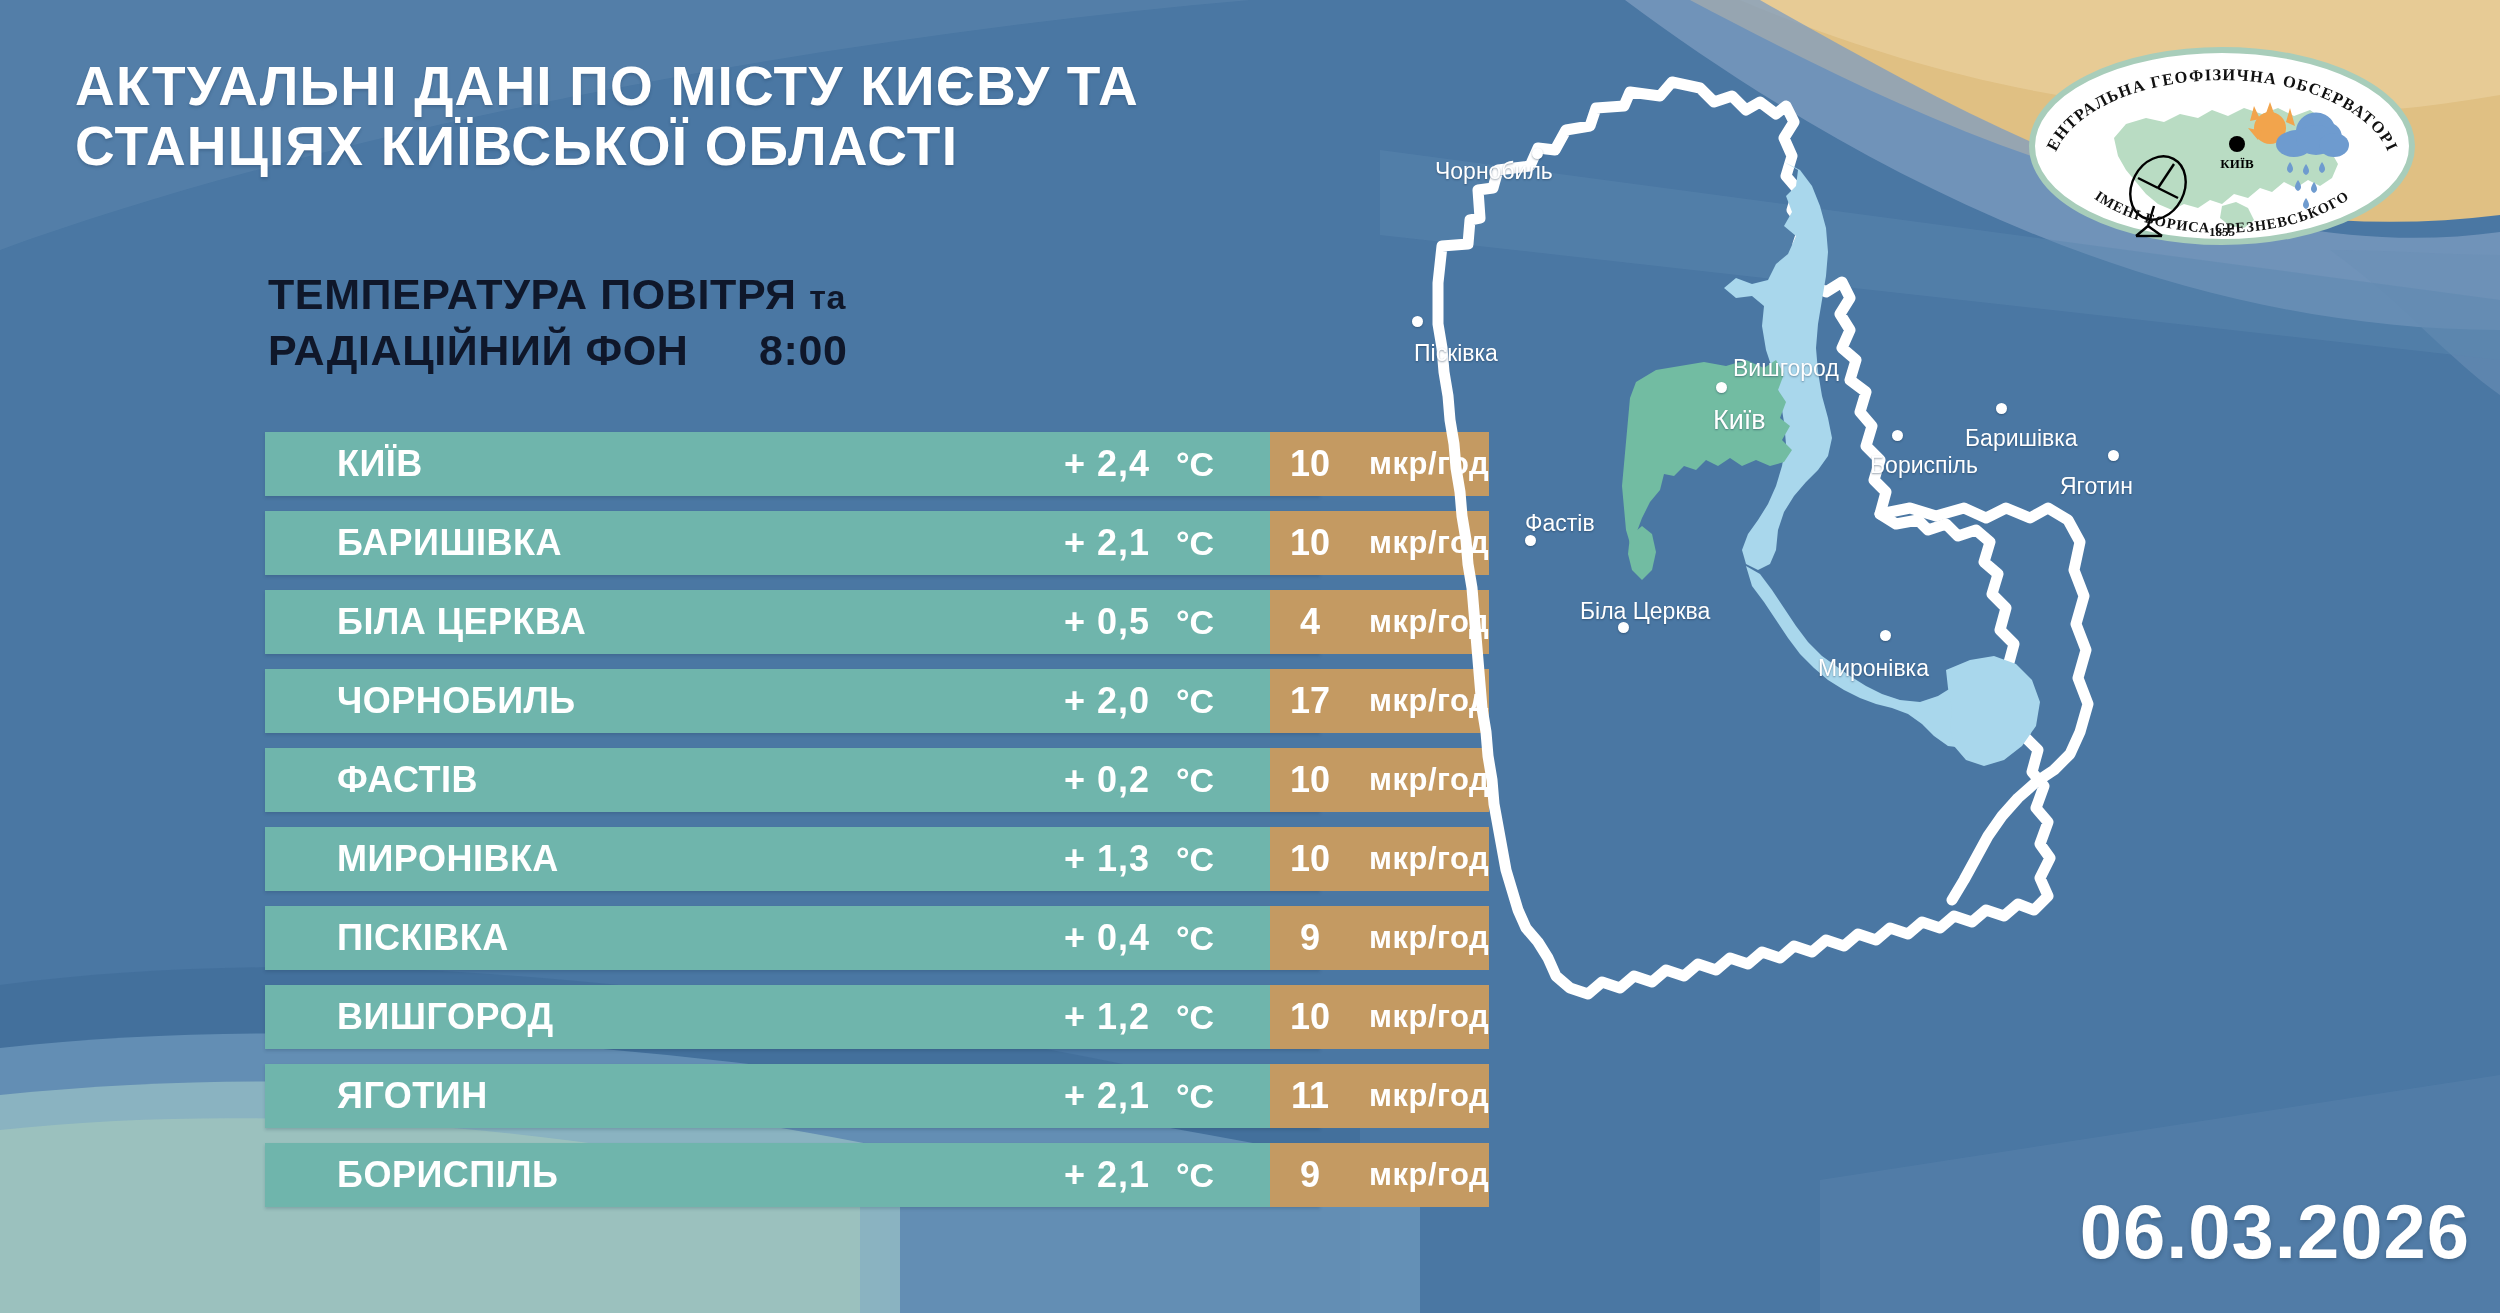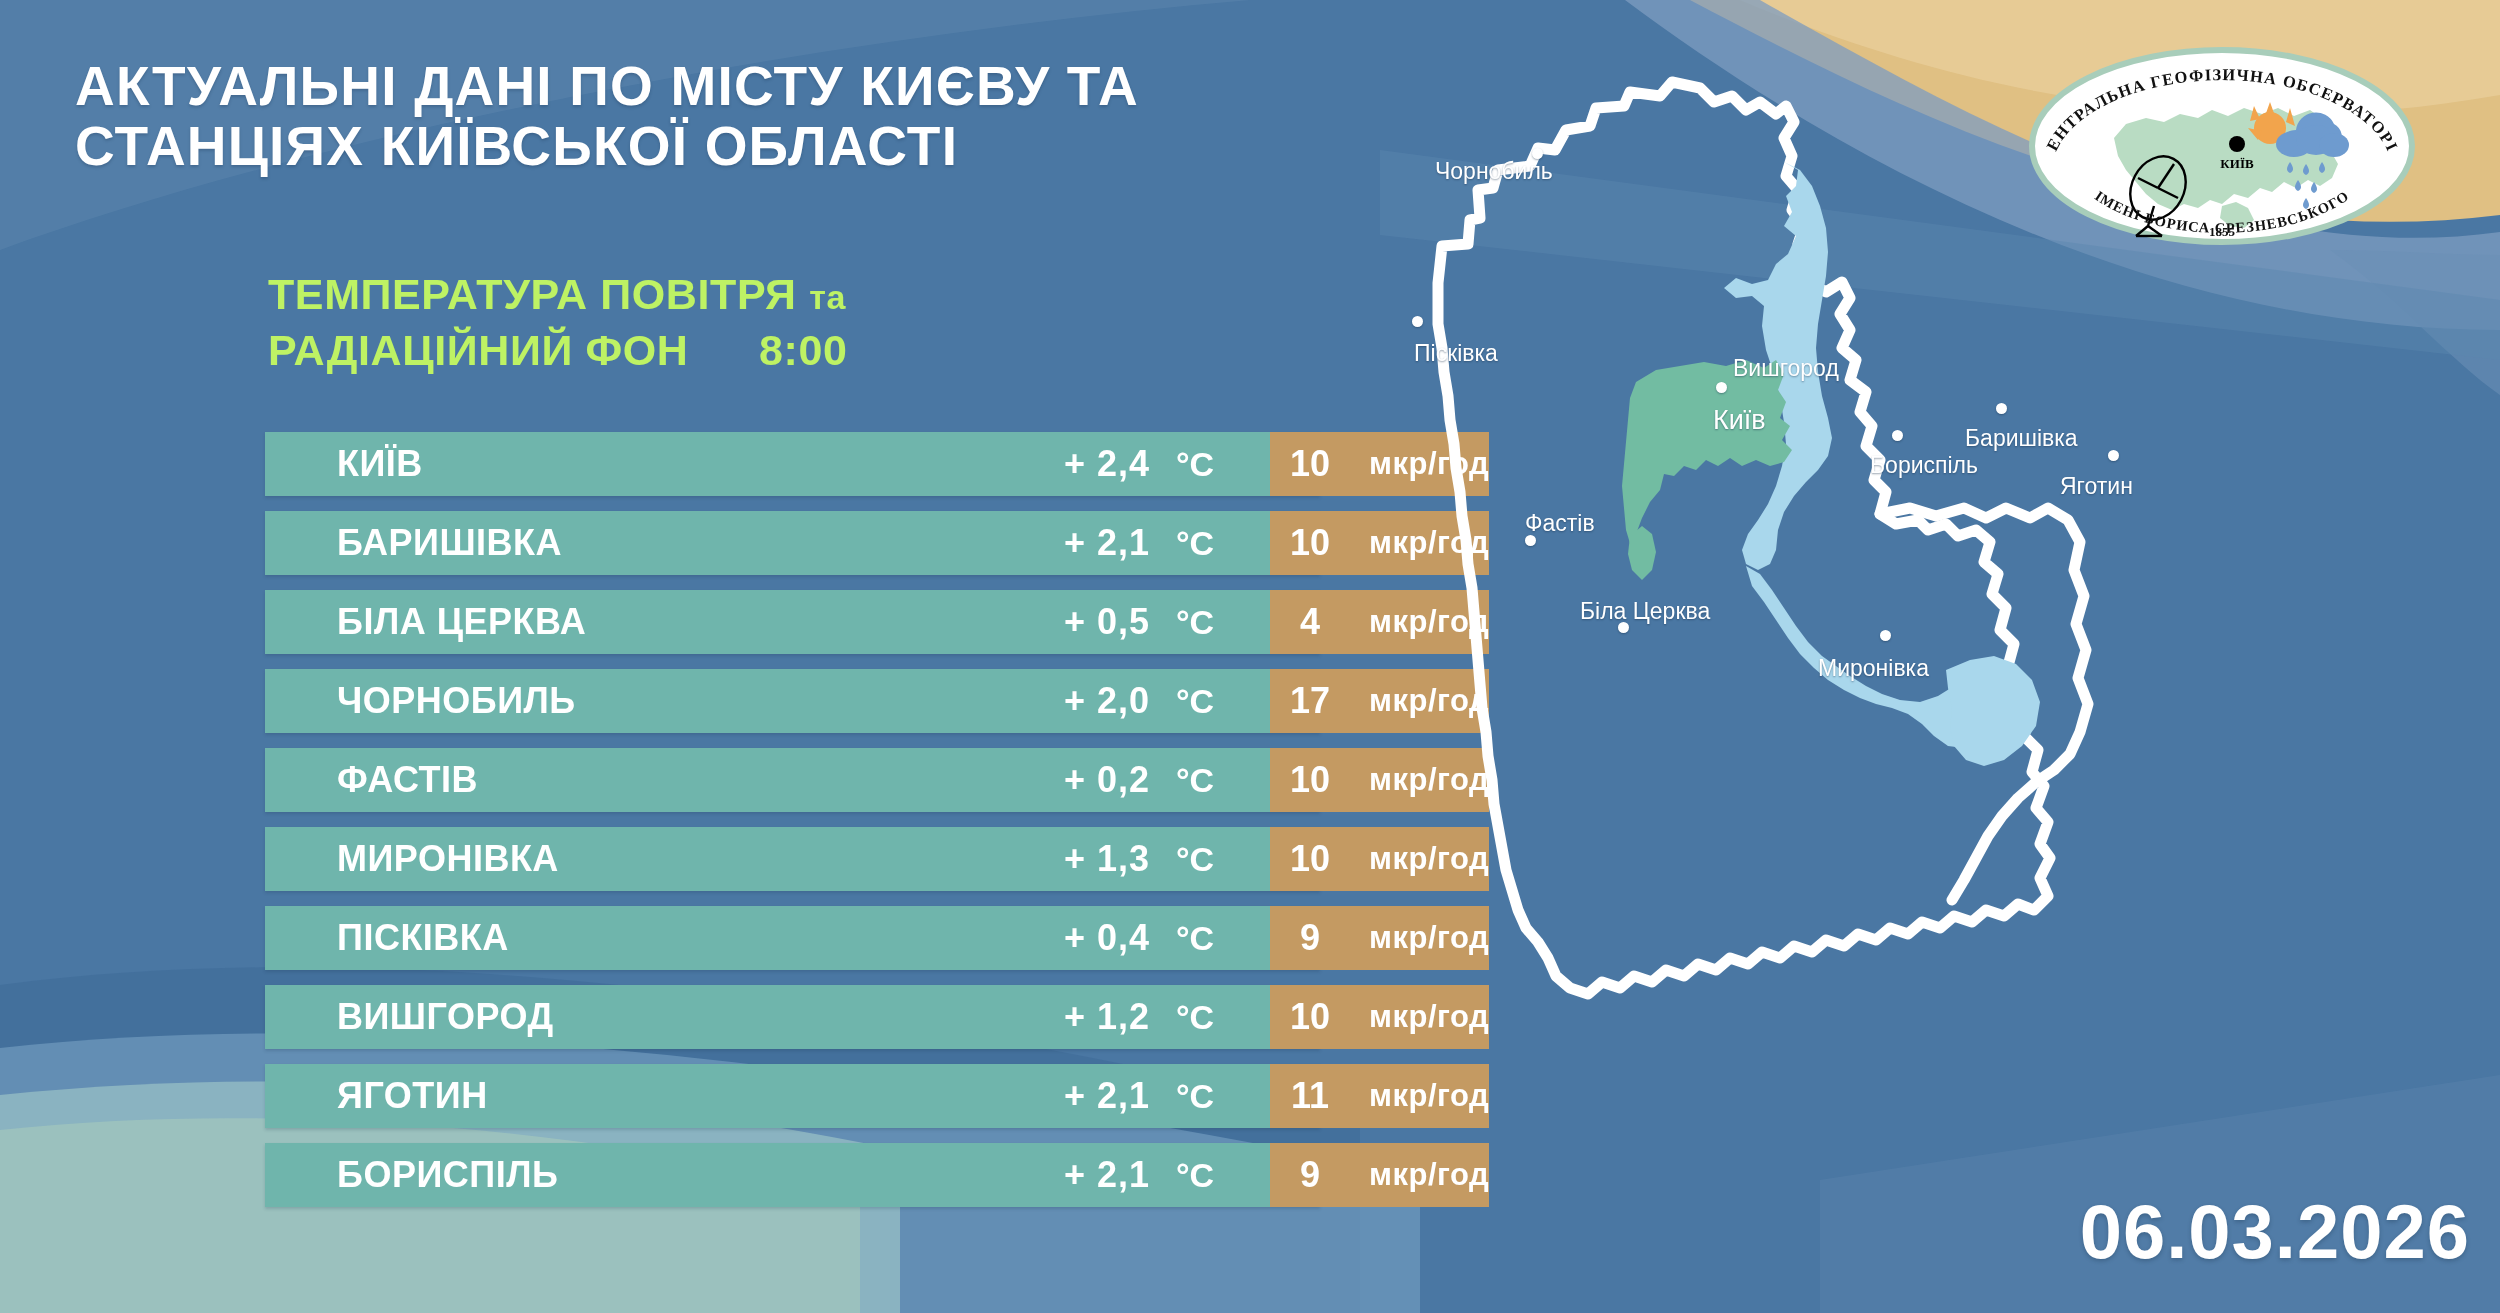--- a/index.html
+++ b/index.html
@@ -17,21 +17,21 @@
   
   .title-wrap{position:absolute;left:75px;top:56px;width:1320px;}
   .title-line{
     color:#FFFFFF;font-weight:bold;
     font-size:55px;line-height:60px;letter-spacing:1.2px;
     white-space:nowrap;
     text-shadow:0 2px 3px rgba(20,45,70,.25);
   }
   .subtitle-wrap{position:absolute;left:268px;top:268px;width:1200px;}
   .subtitle-line{
-    color:#bef264;font-weight:bold;
+    color:#0f172a;font-weight:bold;
     font-size:43px;line-height:53px;letter-spacing:.6px;
     white-space:nowrap;
   }
   .subtitle-small{font-size:34px;font-weight:bold;text-transform:none;}
   .subtitle-time{display:inline-block;margin-left:58px;}
 
   
   .table{position:absolute;left:265px;top:432px;width:1055px;}
   .row{
     display:flex;align-items:stretch;height:64px;margin-bottom:15px;

